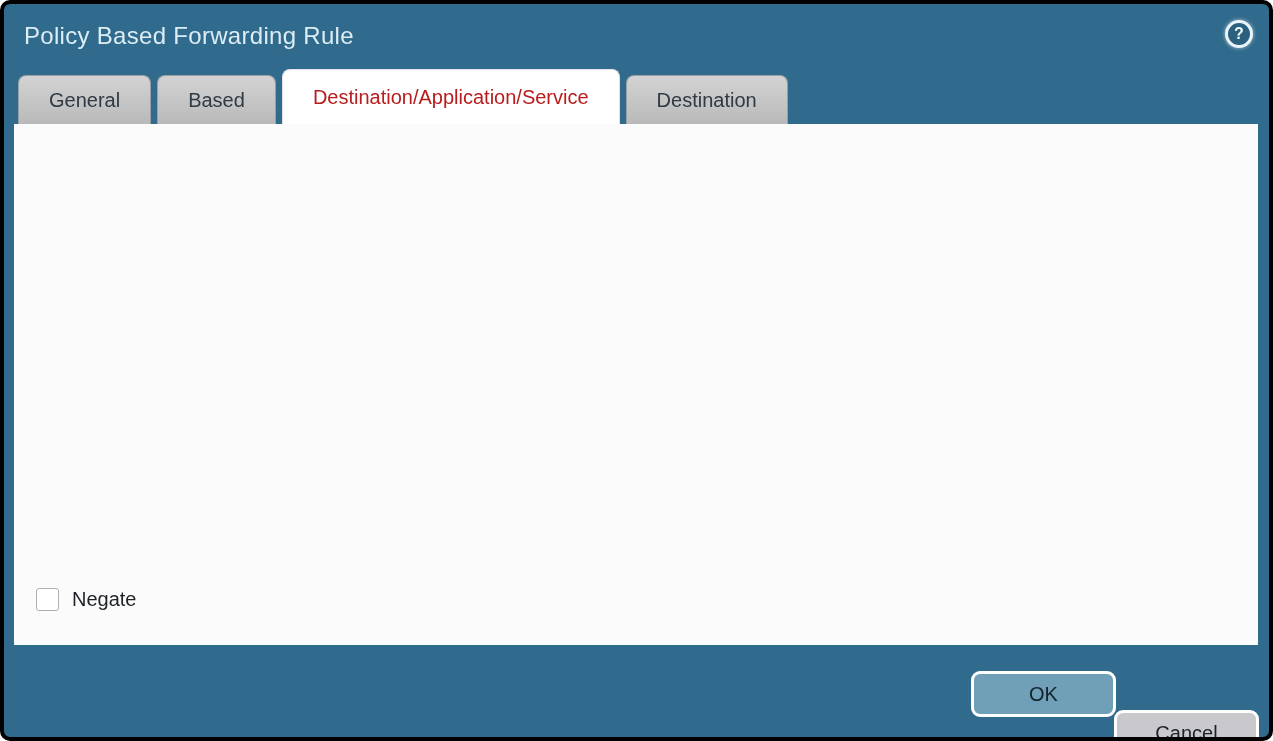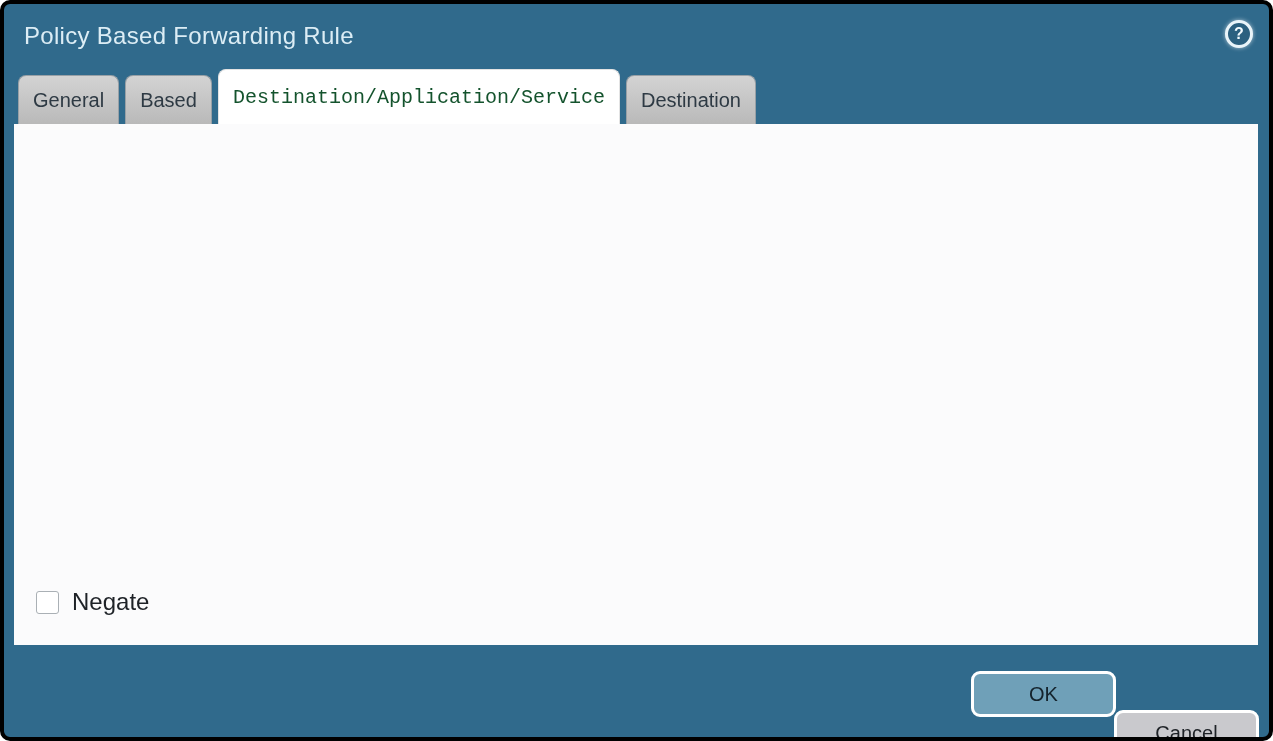--- a/index.html
+++ b/index.html
@@ -8,24 +8,24 @@
 
   
   .title{position:absolute;left:20px;top:18px;font-size:24px;font-weight:400;
     color:#dcedf5;letter-spacing:.3px;}
   .help{position:absolute;right:16px;top:16px;width:22px;height:22px;border-radius:50%;
     border:3px solid #e9f4f9;background:#2b607f;color:#f2fafd;font-size:16px;font-weight:bold;
     display:flex;align-items:center;justify-content:center;box-shadow:0 0 4px rgba(255,255,255,.6);}
 
   
   .tabs{position:absolute;left:14px;top:66px;height:54px;display:flex;align-items:flex-end;gap:6px;z-index:3;}
-  .tab{height:48px;padding:0 14px;display:flex;align-items:center;font-size:20px;color:#2e3a44;
+  .tab{height:48px;padding:0 30px;display:flex;align-items:center;font-size:20px;color:#2e3a44;
     background:linear-gradient(#d3d3d3,#b9b9b9);border:1px solid #98a0a6;border-bottom:none;
     border-radius:8px 8px 0 0;white-space:nowrap;cursor:pointer;}
-  .tab.active{height:54px;background:#fff;border-color:#e3e3e3;color:#14532d;font-family:Liberation Mono, monospace;}
+  .tab.active{height:54px;background:#fff;border-color:#e3e3e3;color:#b91c1c;}
 
   
   .panel{position:absolute;left:10px;top:120px;width:1244px;height:521px;background:#fbfbfc;z-index:2;}
 
   
   .col{position:absolute;top:133px;height:434px;display:flex;flex-direction:column;
     box-shadow:0 0 0 1px rgba(0,0,0,.08);}
   .col-dest{left:33px;width:399px;}
   .col-apps{left:437px;width:401px;}
   .col-svc{left:845px;width:402px;}
@@ -64,21 +64,21 @@
   
   .tool-btn{display:flex;align-items:center;gap:8px;cursor:pointer;}
   .tool-icon{width:25px;height:24px;border-radius:6px;border:1px solid #a6aaae;
     background:linear-gradient(#fbfbfb,#cfd1d3);display:flex;align-items:center;justify-content:center;}
   .tool-label{font-size:19px;color:#fff;}
   .tool-btn.disabled .tool-label{color:#b3bac0;}
 
   
   .negate{position:absolute;left:32px;top:584px;display:flex;align-items:center;gap:13px;z-index:3;}
   .negate .cb-negate{width:23px;height:23px;background:#fff;border:1px solid #aab0b5;border-radius:3px;}
-  .negate-label{font-size:24px;color:#1e2227;}
+  .negate-label{font-size:20px;color:#1e2227;}
 
   
   .btn{position:absolute;top:667px;width:145px;height:46px;border-radius:9px;border:3px solid #fff;
     box-sizing:border-box;display:flex;align-items:center;justify-content:center;font-size:20px;cursor:pointer;z-index:3;}
   .btn-ok{left:967px;background:#6fa0b8;color:#14232c;}
   .btn-cancel{left:1110px;background:#c9c9cd;color:#1e2227;margin-top:39px;}
 </style>
 </head>
 <body>
 

